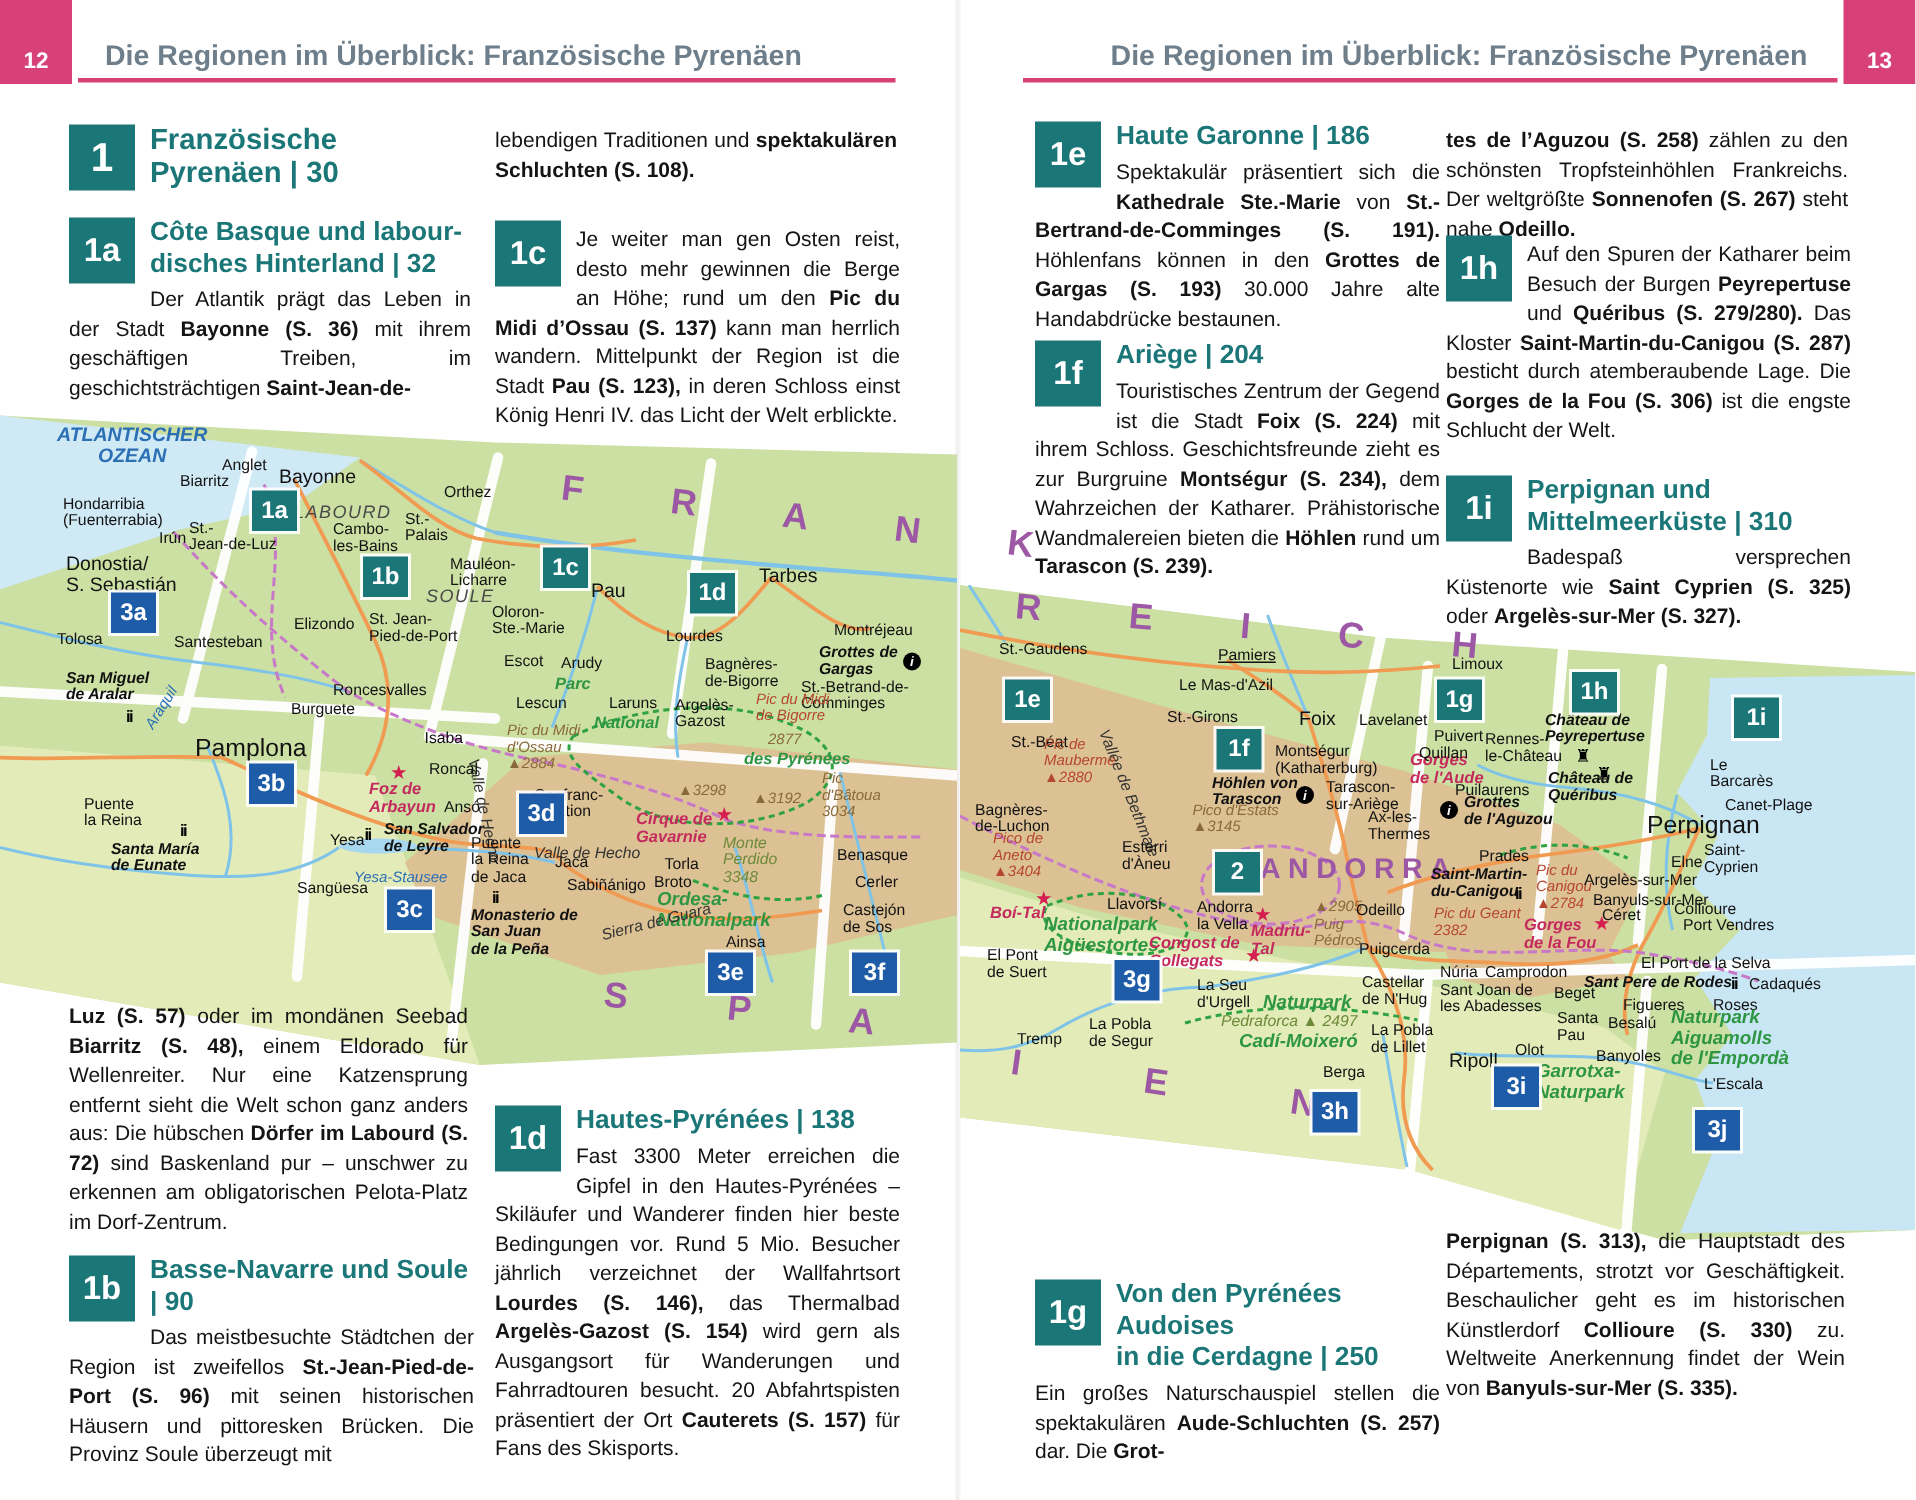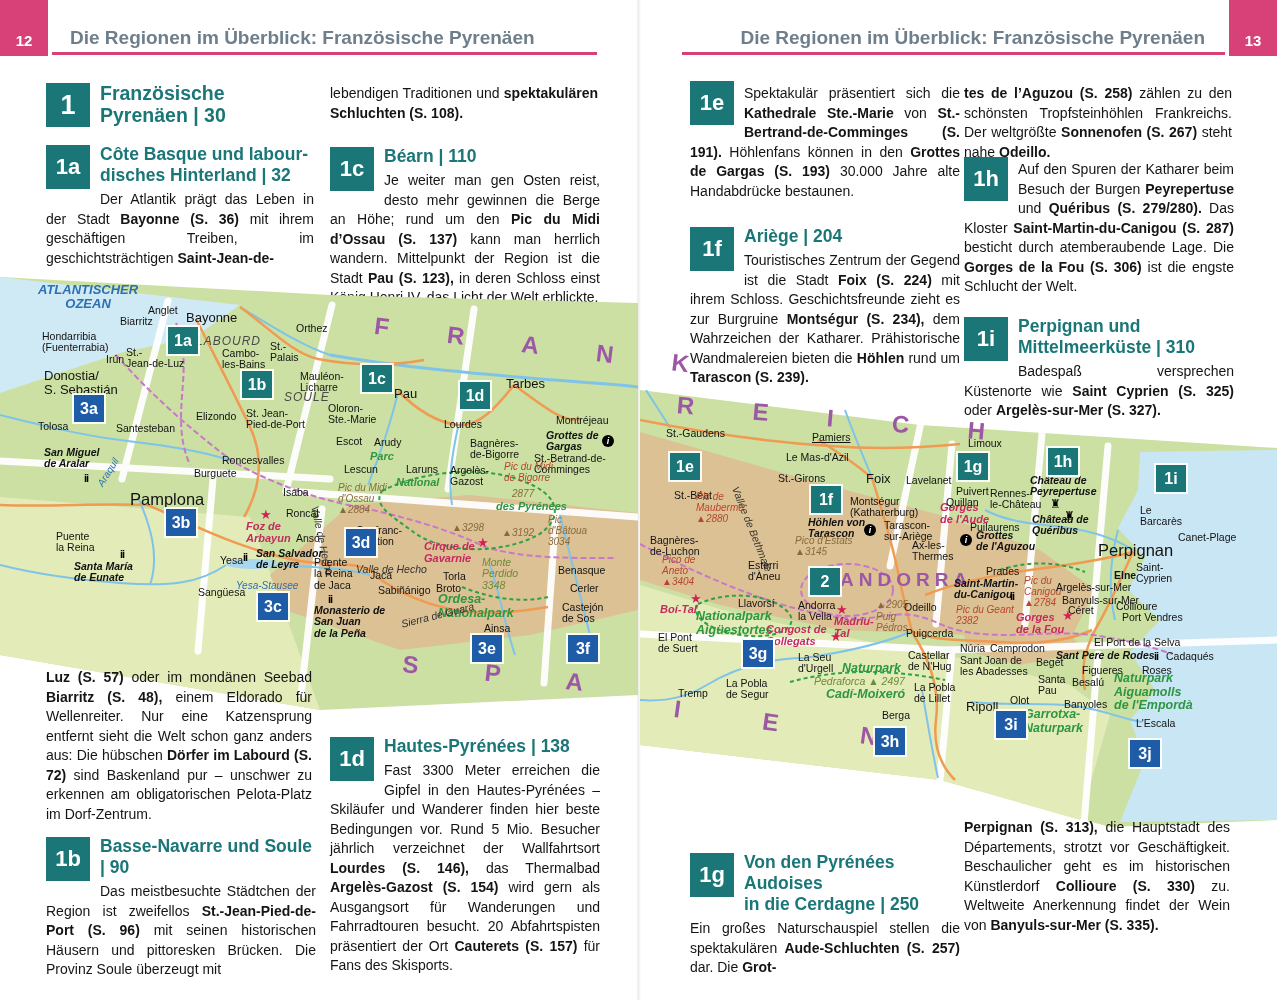--- a/index.html
+++ b/index.html
@@ -70,21 +70,20 @@
   <div class="badge">1a</div>
   <h3>Côte Basque und labour-
 disches Hinterland | 32</h3>
   <p><span>Der Atlantik prägt das Leben in der Stadt </span><b>Bayonne (S. 36)</b><span> mit ihrem geschäftigen Treiben, im geschichtsträchtigen </span><b>Saint-Jean-de-</b></p>
 </section>
 
 <p class="para" style="left:330px;top:84px;width:268px;"><span>lebendigen Traditionen und </span><b>spektakulären Schluchten (S. 108).</b></p>
 
 <section class="sec" style="left:330px;top:146px;width:270px;">
   <div class="badge">1c</div>
-  <h3>Béarn | 110</h3>
   <p><span>Je weiter man gen Osten reist, desto mehr gewinnen die Berge an Höhe; rund um den </span><b>Pic du Midi d’Ossau (S. 137)</b><span> kann man herrlich wandern. Mittelpunkt der Region ist die Stadt </span><b>Pau (S. 123),</b><span> in deren Schloss einst König Henri IV. das Licht der Welt erblickte.</span></p>
 </section>
 
 <div class="map" style="left:0;top:265px;width:638px;height:445px;">
   <svg width="638" height="445" viewBox="0 0 638 445">
     <polygon points="0,12 330,30 638,38 638,430 320,445 0,390" fill="#cbe0a2"></polygon>
     <polygon points="0,12 240,40 195,72 120,88 0,128" fill="#cfe9f5"></polygon>
     <polygon points="0,232 250,252 320,445 0,390" fill="#e3ebb8"></polygon>
     <polygon points="270,310 350,240 470,230 638,248 638,345 530,370 400,385 285,345" fill="#dcc194"></polygon>
     <g stroke="#ffffff" stroke-width="7" fill="none" stroke-linecap="round" opacity="0.95">
@@ -267,20 +266,21 @@
 </section>
 
 <section class="sec" style="left:330px;top:736px;width:270px;">
   <div class="badge">1d</div>
   <h3>Hautes-Pyrénées | 138</h3>
   <p><span>Fast 3300 Meter erreichen die Gipfel in den Hautes-Pyrénées – Skiläufer und Wanderer finden hier beste Bedingungen vor. Rund 5 Mio. Besucher jährlich verzeichnet der Wallfahrtsort </span><b>Lourdes (S. 146),</b><span> das Thermalbad </span><b>Argelès-Gazost (S. 154)</b><span> wird gern als Ausgangsort für Wanderungen und Fahrradtouren besucht. 20 Abfahrtspisten präsentiert der Ort </span><b>Cauterets (S. 157)</b><span> für Fans des Skisports.</span></p>
 </section>
 
 <section class="sec" style="left:690px;top:80px;width:270px;">
   <div class="badge">1e</div>
+  <h3>Haute Garonne | 186</h3>
   <p><span>Spektakulär präsentiert sich die </span><b>Kathedrale Ste.-Marie</b><span> von </span><b>St.-Bertrand-de-Comminges (S. 191).</b><span> Höhlenfans können in den </span><b>Grottes de Gargas (S. 193)</b><span> 30.000 Jahre alte Handabdrücke bestaunen.</span></p>
 </section>
 
 <section class="sec" style="left:690px;top:226px;width:270px;">
   <div class="badge">1f</div>
   <h3>Ariège | 204</h3>
   <p><span>Touristisches Zentrum der Gegend ist die Stadt </span><b>Foix (S. 224)</b><span> mit ihrem Schloss. Geschichtsfreunde zieht es zur Burgruine </span><b>Montségur (S. 234),</b><span> dem Wahrzeichen der Katharer. Prähistorische Wandmalereien bieten die </span><b>Höhlen</b><span> rund um </span><b>Tarascon (S. 239).</b></p>
 </section>
 
 <p class="para" style="left:964px;top:84px;width:268px;"><b>tes de l’Aguzou (S. 258)</b><span> zählen zu den schönsten Tropfsteinhöhlen Frankreichs. Der weltgrößte </span><b>Sonnenofen (S. 267)</b><span> steht nahe </span><b>Odeillo.</b></p>
@@ -418,36 +418,36 @@
       <div class="ml town" style="left: 350px; top: 98px;">Rennes-
 le-Château</div>
       <div class="ml sight" style="left: 390px; top: 85px;">Château de
 Peyrepertuse</div>
       <div class="ml castle" style="left: 410px; top: 108px;">♜</div>
       <div class="ml castle" style="left: 424px; top: 120px;">♜</div>
       <div class="ml sight" style="left: 392px; top: 124px;">Château de
 Quéribus</div>
       <div class="ml town" style="left: 500px; top: 115px;">Le
 Barcarès</div>
-      <div class="ml town" style="left: 496px; top: 142px; padding-left: 42px;">Canet-Plage</div>
+      <div class="ml town" style="left: 468px; top: 142px; padding-left: 42px;">Canet-Plage</div>
       <div class="ml town-lg" style="left: 458px; top: 152px;">Perpignan</div>
       <div class="ml town" style="left: 330px; top: 132px;">Puilaurens</div>
       <div class="ml info" style="left: 320px; top: 144px;">i</div>
       <div class="ml sight" style="left: 336px; top: 140px;">Grottes
 de l'Aguzou</div>
       <div class="ml town" style="left: 346px; top: 176px;">Prades</div>
       <div class="ml sight" style="left: 314px; top: 188px;">Saint-Martin-
 du-Canigou</div>
       <div class="ml ii" style="left: 370px; top: 201px;">ii</div>
       <div class="ml peak-red" style="left: 384px; top: 186px;">Pic du
 Canigou
 ▲2784</div>
       <div class="ml town" style="left: 416px; top: 192px;">Argelès-sur-Mer</div>
       <div class="ml town" style="left: 422px; top: 205px;">Banyuls-sur-Mer</div>
-      <div class="ml town" style="left: 474px; top: 180px; font-weight: bold;">Elne</div>
+      <div class="ml town" style="left: 474px; top: 180px;">Elne</div>
       <div class="ml town" style="left: 496px; top: 172px;">Saint-
 Cyprien</div>
       <div class="ml town" style="left: 476px; top: 211px;">Collioure</div>
       <div class="ml town" style="left: 482px; top: 222px;">Port Vendres</div>
       <div class="ml town" style="left: 428px; top: 215px;">Céret</div>
       <div class="ml peak-red" style="left: 316px; top: 215px;">Pic du Geant
 2382</div>
       <div class="ml star" style="left: 422px; top: 219px;">★</div>
       <div class="ml nat" style="left: 376px; top: 222px;">Gorges
 de la Fou</div>

